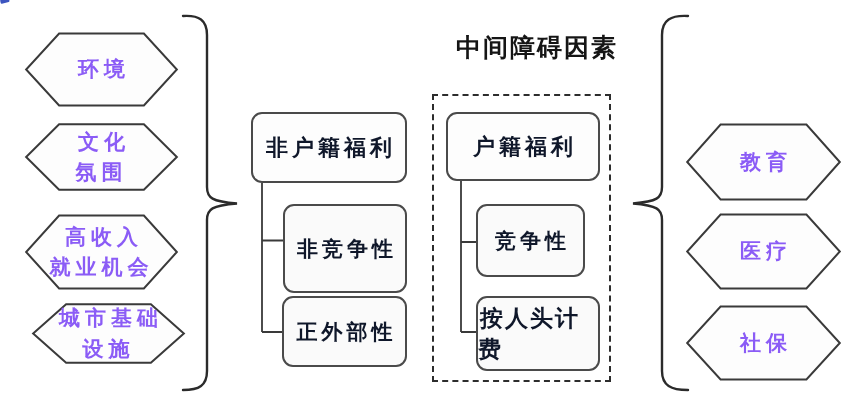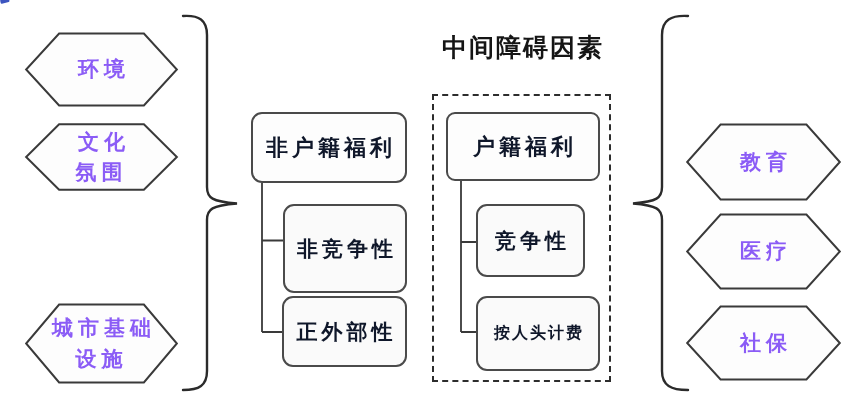--- a/index.html
+++ b/index.html
@@ -34,21 +34,21 @@
   .dashed-box{
     position:absolute;
     left:432px;top:94px;width:179px;height:288px;
     border:2px dashed #2d2d2d;
     box-sizing:border-box;
     background:transparent;
   }
   .diagram-title{
     position:absolute;
     left:428px;top:31px;width:190px;
-    text-align:center;
+    text-align:right;
     font-size:25px;font-weight:bold;color:#151515;
     letter-spacing:2px;
   }
   .artifact{
     position:absolute;left:0;top:0;width:9px;height:4px;
     background:#3c55c0;border-radius:1px;
     transform:rotate(-14deg);transform-origin:0 0;
   }
 </style>
 </head>
@@ -79,35 +79,42 @@
       </svg>
     <div class="lbl">环境</div>
   </div>
   <div class="hex" style="left:23px;top:123px;width:157px;height:68px;">
     <svg viewBox="0 0 100 100" preserveAspectRatio="none">
         <polygon points="23,2 77,2 98,50 77,98 23,98 2,50" fill="#fdfdfd" stroke="#3a3a3a" stroke-width="2" vector-effect="non-scaling-stroke"></polygon>
       </svg>
     <div class="lbl">文化
 氛围</div>
   </div>
-  <div class="hex" style="left:23px;top:303px;width:157px;height:81px;">
+  <div class="hex" style="left:23px;top:214px;width:157px;height:76px;">
+    <svg viewBox="0 0 100 100" preserveAspectRatio="none">
+        <polygon points="23,2 77,2 98,50 77,98 23,98 2,50" fill="#fdfdfd" stroke="#3a3a3a" stroke-width="2" vector-effect="non-scaling-stroke"></polygon>
+      </svg>
+    <div class="lbl">高收入
+就业机会</div>
+  </div>
+  <div class="hex" style="left:30px;top:303px;width:157px;height:61px;">
     <svg viewBox="0 0 100 100" preserveAspectRatio="none">
         <polygon points="23,2 77,2 98,50 77,98 23,98 2,50" fill="#fdfdfd" stroke="#3a3a3a" stroke-width="2" vector-effect="non-scaling-stroke"></polygon>
       </svg>
     <div class="lbl">城市基础
 设施</div>
   </div>
 
   <div class="rbox parent" style="left:251px;top:112px;width:156px;height:71px;">非户籍福利</div>
   <div class="rbox" style="left:283px;top:204px;width:124px;height:89px;">非竞争性</div>
   <div class="rbox" style="left:282px;top:296px;width:125px;height:71px;">正外部性</div>
 
-  <div class="rbox parent" style="left:446px;top:112px;width:154px;height:69px;border-radius:9px;">户籍福利</div>
+  <div class="rbox parent" style="left:446px;top:112px;width:154px;height:69px;">户籍福利</div>
   <div class="rbox" style="left:476px;top:204px;width:109px;height:73px;">竞争性</div>
-  <div class="rbox" style="left:476px;top:296px;width:124px;height:75px;letter-spacing:2px;text-indent:2px;font-size:16px;">按人头计费</div>
+  <div class="rbox" style="left:476px;top:296px;width:124px;height:75px;letter-spacing:2px;text-indent:2px;font-size:23px;">按人头计费</div>
 
   <div class="hex" style="left:684px;top:123px;width:159px;height:78px;">
     <svg viewBox="0 0 100 100" preserveAspectRatio="none">
         <polygon points="23,2 77,2 98,50 77,98 23,98 2,50" fill="#fdfdfd" stroke="#3a3a3a" stroke-width="2" vector-effect="non-scaling-stroke"></polygon>
       </svg>
     <div class="lbl">教育</div>
   </div>
   <div class="hex" style="left:684px;top:213px;width:159px;height:77px;">
     <svg viewBox="0 0 100 100" preserveAspectRatio="none">
         <polygon points="23,2 77,2 98,50 77,98 23,98 2,50" fill="#fdfdfd" stroke="#3a3a3a" stroke-width="2" vector-effect="non-scaling-stroke"></polygon>

